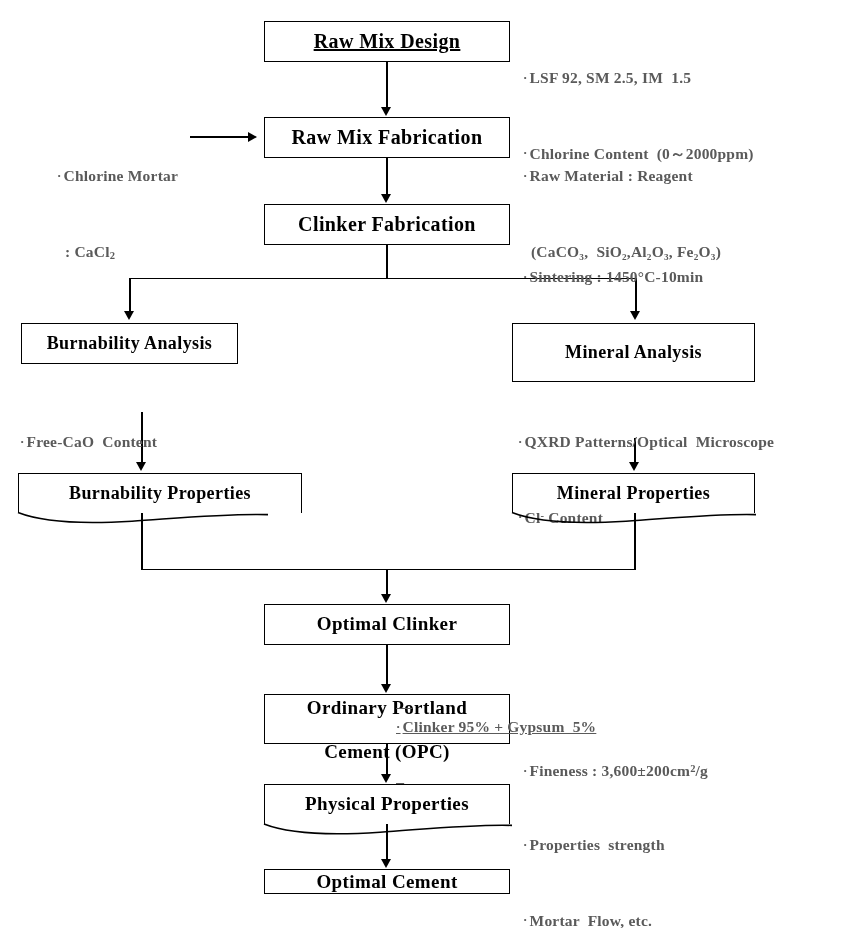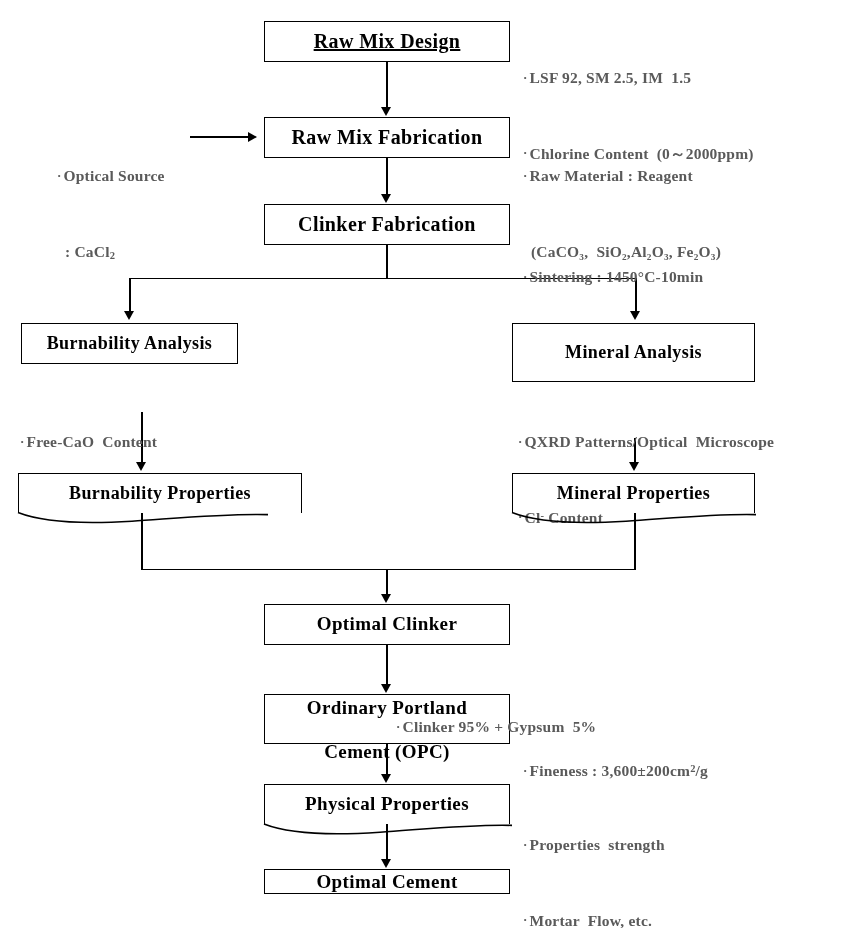--- a/index.html
+++ b/index.html
@@ -193,21 +193,21 @@
   <div class="box" style="left:264px; top:869px; width:246px; height:25px; font-size:19px;align-items:flex-end;">
     <span class="box-label">Optimal  Cement</span>
   </div>
 
   <div class="annot" style="left:523px; top:15px;">
     <div><span class="bullet">·</span><span>LSF 92, SM 2.5, IM  1.5</span></div>
     <div><span class="bullet">·</span><span>Chlorine Content  (0～2000ppm)</span></div>
   </div>
 
   <div class="annot" style="left:57px; top:113px;">
-    <div><span class="bullet">·</span><span>Optical Source</span></div>
+    <div><span class="bullet">·</span><span>Chlorine Mortar</span></div>
     <div style="padding-left:8px;"><span>: CaCl</span><sub>2</sub></div>
   </div>
 
   <div class="annot" style="left:523px; top:113px;">
     <div><span class="bullet">·</span><span>Raw Material : Reagent</span></div>
     <div style="padding-left:8px;"><span>(CaCO₃,  SiO₂,Al₂O₃, Fe₂O₃)</span></div>
   </div>
 
   <div class="annot" style="left:523px; top:214px;">
     <div><span class="bullet">·</span><span>Sintering : 1450°C-10min</span></div>
@@ -215,21 +215,21 @@
 
   <div class="annot" style="left:20px; top:379px;">
     <div><span class="bullet">·</span><span>Free-CaO  Content</span></div>
   </div>
 
   <div class="annot" style="left:518px; top:379px;">
     <div><span class="bullet">·</span><span>QXRD Patterns/Optical  Microscope</span></div>
     <div><span class="bullet">·</span><span>Cl</span><sup>-</sup><span> Content</span></div>
   </div>
 
-  <div class="annot" style="left:396px; top:664px;">
+  <div class="annot" style="left:396px; top:664px;text-decoration:underline;">
     <div><span class="bullet">·</span><span>Clinker 95% + Gypsum  5%</span></div>
   </div>
 
   <div class="annot" style="left:523px; top:708px;">
     <div><span class="bullet">·</span><span>Fineness : 3,600±200cm</span><sup>2</sup><span>/g</span></div>
   </div>
 
   <div class="annot" style="left:523px; top:782px;">
     <div><span class="bullet">·</span><span>Properties  strength</span></div>
     <div><span class="bullet">·</span><span>Mortar  Flow, etc.</span></div>

